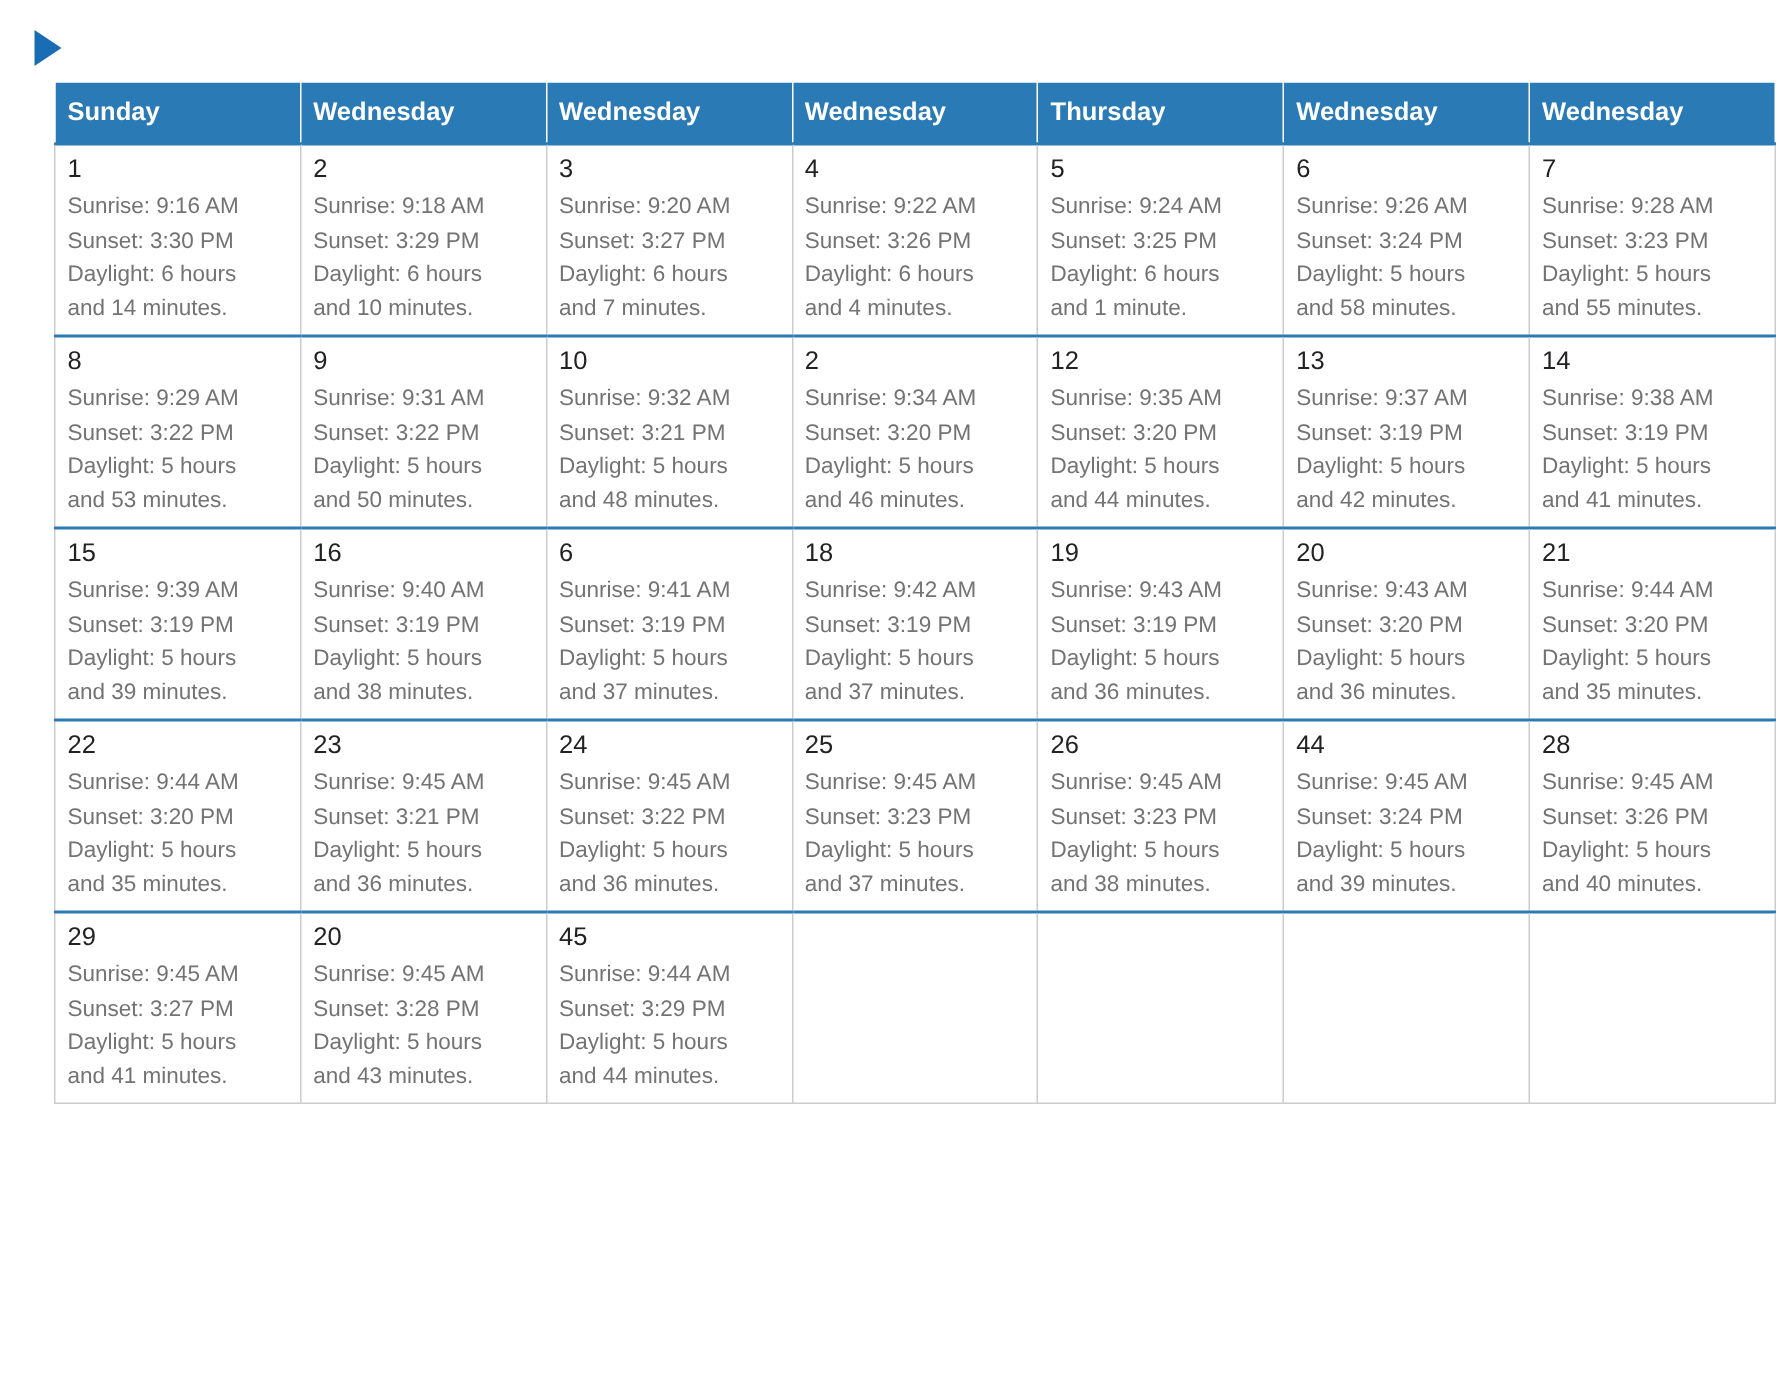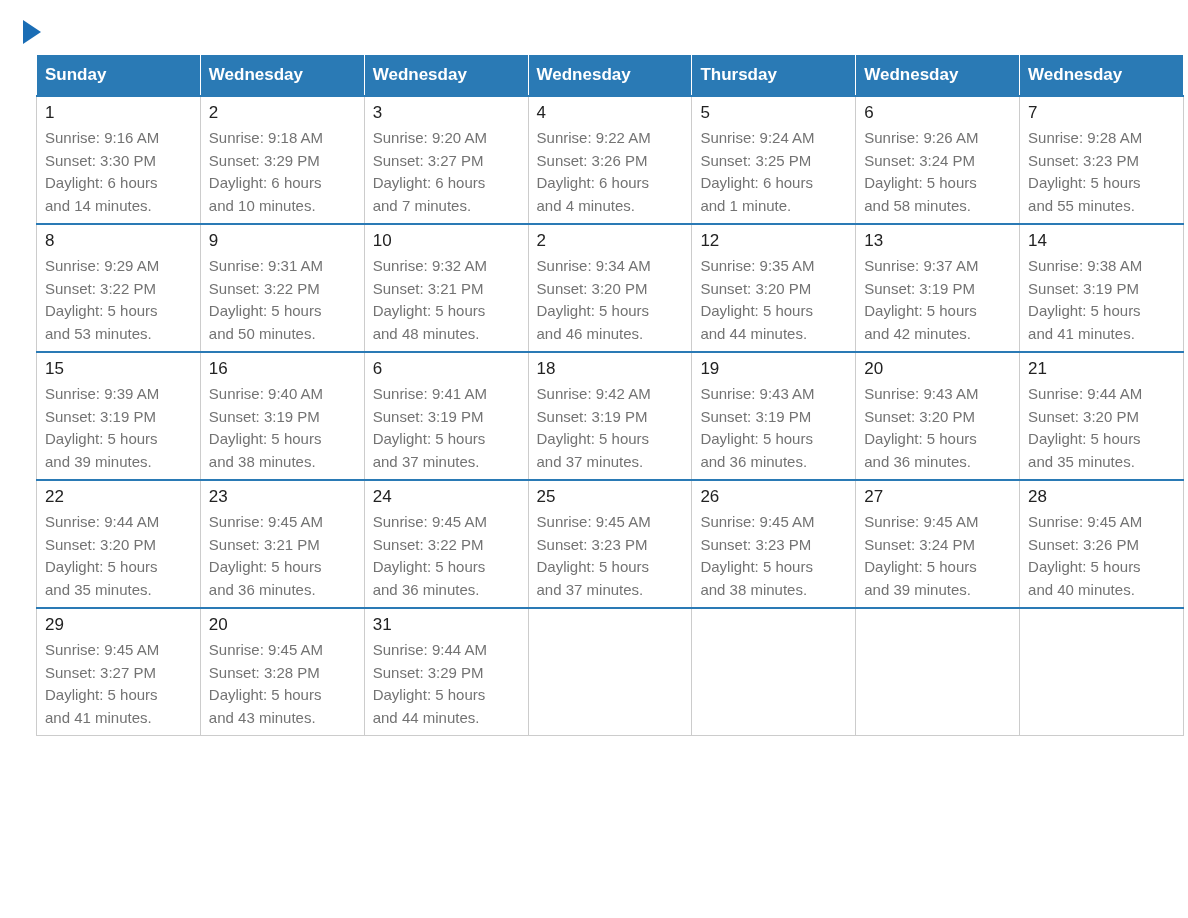--- a/index.html
+++ b/index.html
@@ -234,39 +234,39 @@
         </td>
         <td>
           <span class="day-number">25</span>
           <div class="day-info">Sunrise: 9:45 AM<br>Sunset: 3:23 PM<br>Daylight: 5 hours<br>and 37 minutes.</div>
         </td>
         <td>
           <span class="day-number">26</span>
           <div class="day-info">Sunrise: 9:45 AM<br>Sunset: 3:23 PM<br>Daylight: 5 hours<br>and 38 minutes.</div>
         </td>
         <td>
-          <span class="day-number">27</span>
+          <span class="day-number">44</span>
           <div class="day-info">Sunrise: 9:45 AM<br>Sunset: 3:24 PM<br>Daylight: 5 hours<br>and 39 minutes.</div>
         </td>
         <td>
           <span class="day-number">28</span>
           <div class="day-info">Sunrise: 9:45 AM<br>Sunset: 3:26 PM<br>Daylight: 5 hours<br>and 40 minutes.</div>
         </td>
       </tr>
       <tr>
         <td>
           <span class="day-number">29</span>
           <div class="day-info">Sunrise: 9:45 AM<br>Sunset: 3:27 PM<br>Daylight: 5 hours<br>and 41 minutes.</div>
         </td>
         <td>
           <span class="day-number">20</span>
           <div class="day-info">Sunrise: 9:45 AM<br>Sunset: 3:28 PM<br>Daylight: 5 hours<br>and 43 minutes.</div>
         </td>
         <td>
-          <span class="day-number">31</span>
+          <span class="day-number">45</span>
           <div class="day-info">Sunrise: 9:44 AM<br>Sunset: 3:29 PM<br>Daylight: 5 hours<br>and 44 minutes.</div>
         </td>
         <td class="empty-cell"></td>
         <td class="empty-cell"></td>
         <td class="empty-cell"></td>
         <td class="empty-cell"></td>
       </tr>
     </tbody>
 </table>
 

